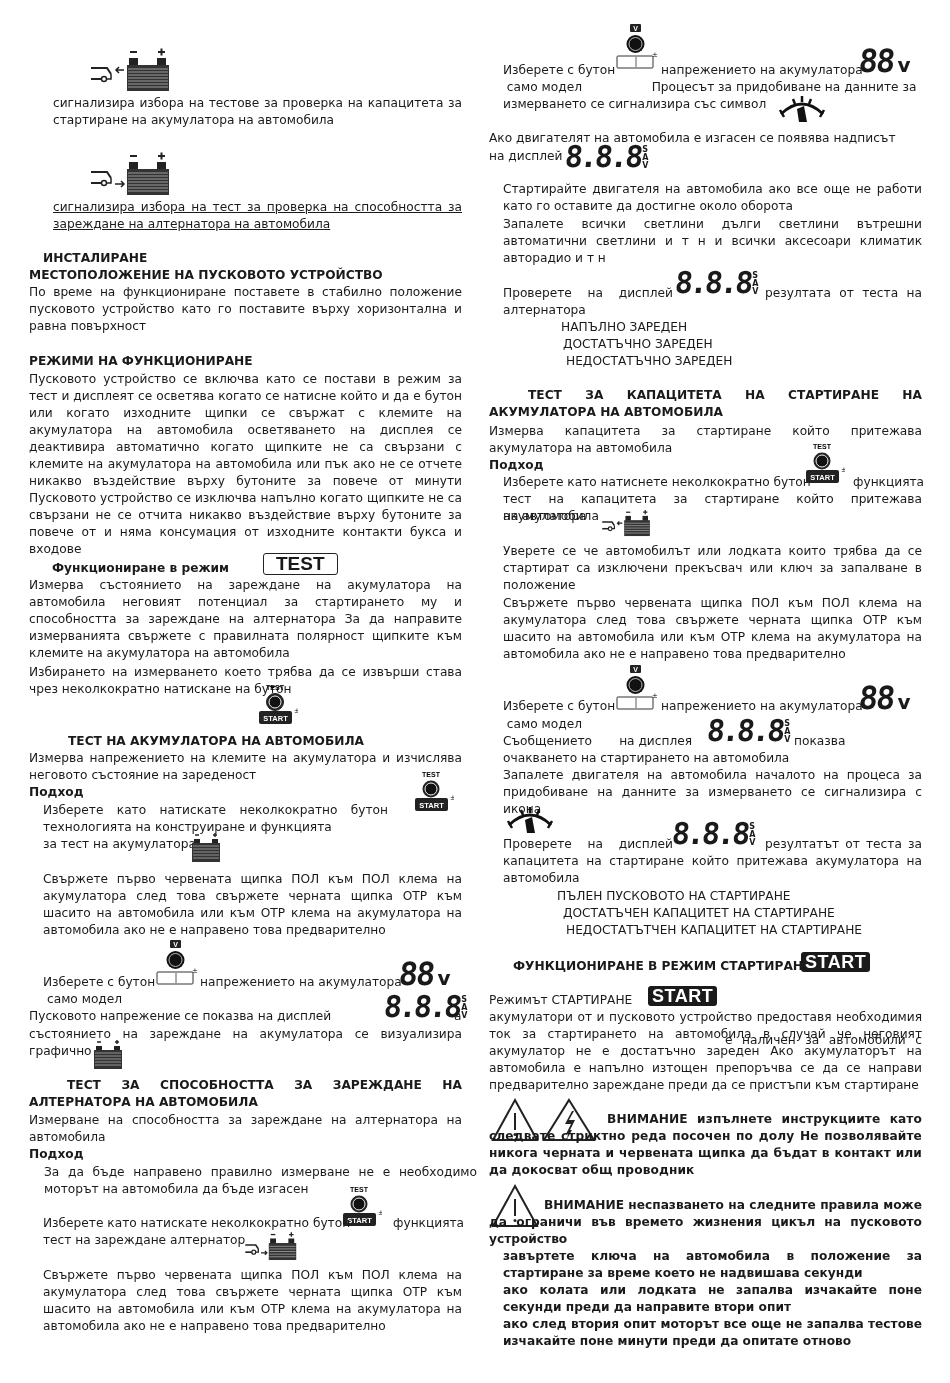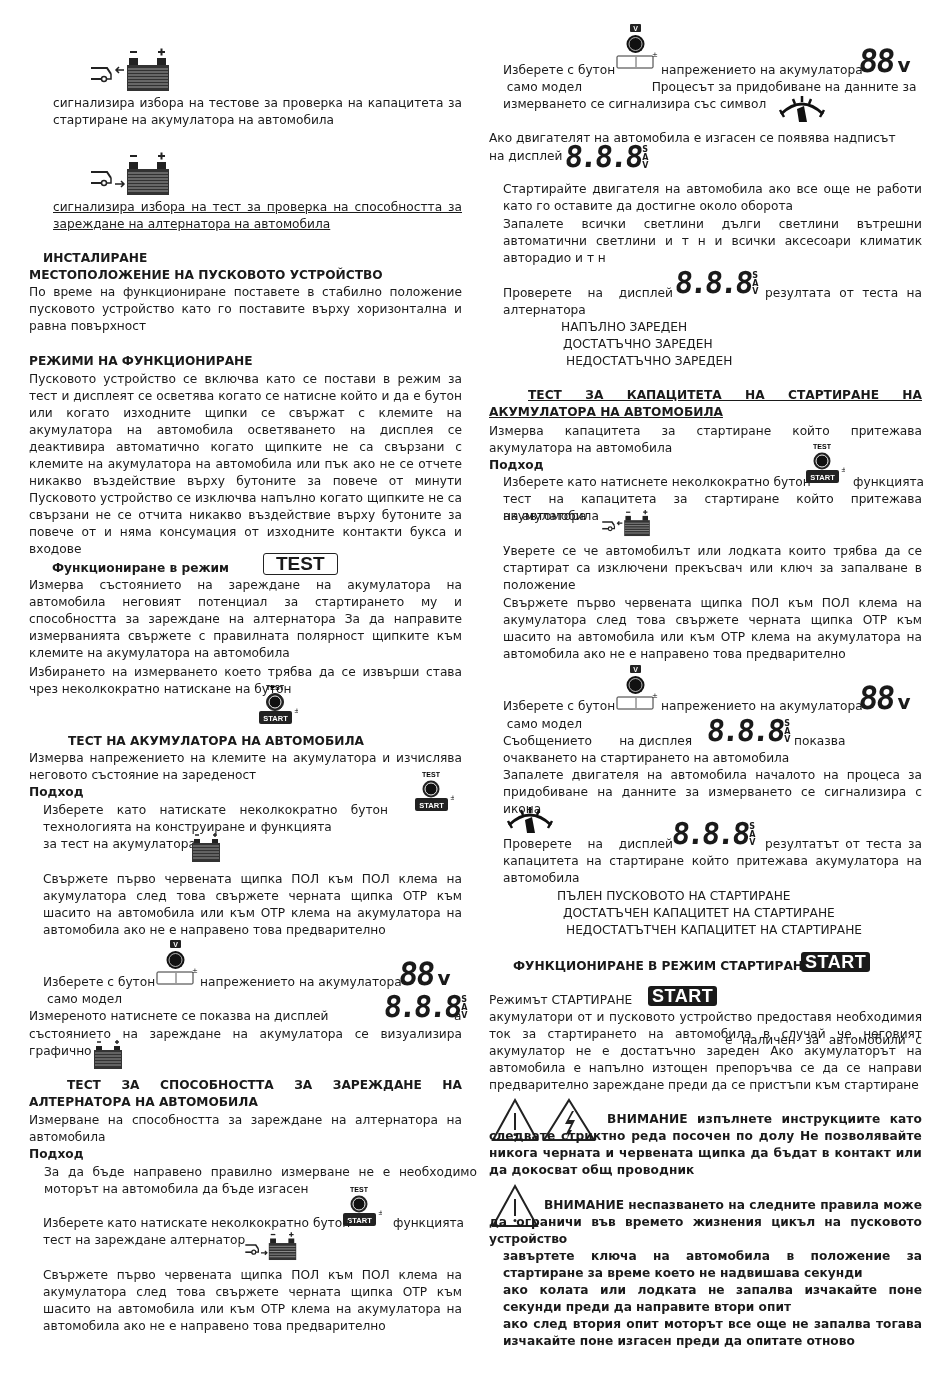--- a/index.html
+++ b/index.html
@@ -147,21 +147,21 @@
     </svg>
   </div>
   <p class="abs" style="left:14px;top:974px;">Изберете с бутон</p>
   <p class="abs" style="left:171px;top:974px;">напрежението на акумулатора</p>
   <span class="abs v88" style="left:370px;top:960px;">
     <span class="num">88</span>
       <span class="u">v</span>
   </span>
   <p class="abs" style="left:18px;top:991px;">само модел</p>
 
-  <p class="abs" style="left:0;top:1008px;">Измереното натиснете се показва на дисплей</p>
+  <p class="abs" style="left:0;top:1008px;">Пусковото напрежение се показва на дисплей</p>
   <span class="abs seg" style="left:355px;top:994px;">
     <span class="digits">8.8.8</span>
     <span class="sav">
         <span>S</span>
         <span>A</span>
         <span>V</span>
       </span>
   </span>
   <p class="abs" style="left:425px;top:1008px;">а</p>
   <p class="abs" style="left:0;top:1026px;width:433px;text-align-last:justify;">състоянието  на  зареждане  на  акумулатора  се  визуализира</p>
@@ -278,21 +278,21 @@
       </span>
   </span>
   <p class="abs" style="left:14px;top:285px;width:419px;text-indent:262px;">резултата  от  теста  на алтернатора</p>
 
   <div class="abs status-list" style="left:68px;top:319px;">
     <p style="margin-left:4px">НАПЪЛНО ЗАРЕДЕН</p>
     <p style="margin-left:6px">ДОСТАТЪЧНО ЗАРЕДЕН</p>
     <p style="margin-left:9px">НЕДОСТАТЪЧНО ЗАРЕДЕН</p>
   </div>
 
-  <p class="abs b" style="left:0;top:387px;width:433px;text-indent:39px;text-decoration:underline;">ТЕСТ ЗА КАПАЦИТЕТА НА СТАРТИРАНЕ НА АКУМУЛАТОРА НА АВТОМОБИЛА</p>
+  <p class="abs b" style="left:0;top:387px;width:433px;text-indent:39px;">ТЕСТ ЗА КАПАЦИТЕТА НА СТАРТИРАНЕ НА АКУМУЛАТОРА НА АВТОМОБИЛА</p>
   <p class="abs" style="left:0;top:423px;width:433px;">Измерва капацитета за стартиране  който притежава акумулатора на автомобила</p>
   <div class="abs b" style="left:0;top:457px;">Подход</div>
   <p class="abs" style="left:14px;top:474px;">Изберете  като натиснете неколкократно бутон</p>
   <div class="abs" style="left:316px;top:443px;">
     <svg width="40" height="42" viewBox="0 0 40 42">
       <text x="17" y="6" font-family="Liberation Sans, sans-serif" font-weight="bold" font-size="7" text-anchor="middle">TEST</text>
       <circle cx="17" cy="18" r="8.5" fill="#222"></circle>
         <circle cx="17" cy="18" r="6" fill="#111" stroke="#eee" stroke-width="1"></circle>
       <rect x="1" y="27" width="33" height="13" rx="2" fill="#222"></rect>
       <text x="17.5" y="37" fill="#fff" font-family="Liberation Sans, sans-serif" font-weight="bold" font-size="7.5" text-anchor="middle">START</text>
@@ -409,15 +409,15 @@
         <path d="M24 3 L46 43 H2 Z" fill="none" stroke="#222" stroke-width="2"></path>
         <path d="M24 16 V33" stroke="#222" stroke-width="2"></path>
         <circle cx="24" cy="37.5" r="1.5" fill="#222"></circle>
       </svg>
   </div>
   <p class="abs b" style="left:0;top:1197px;width:433px;text-indent:55px;">ВНИМАНИЕ  неспазването  на  следните  правила може  да  ограничи  във  времето  жизнения  цикъл  на пусковото устройство</p>
 
   <div class="abs b" style="left:14px;top:1248px;width:419px;">
     <p>завъртете ключа на автомобила в положение за стартиране за време  което не надвишава    секунди</p>
     <p>ако  колата  или  лодката  не  запалва   изчакайте  поне секунди  преди да направите втори опит</p>
-    <p>ако след втория опит  моторът все още не запалва  тогава изчакайте поне    изгасен  преди да опитате отново</p>
+    <p>ако след втория опит  моторът все още не запалва  тестове изчакайте поне    минути  преди да опитате отново</p>
   </div>
 </div>
 
 </body></html>

